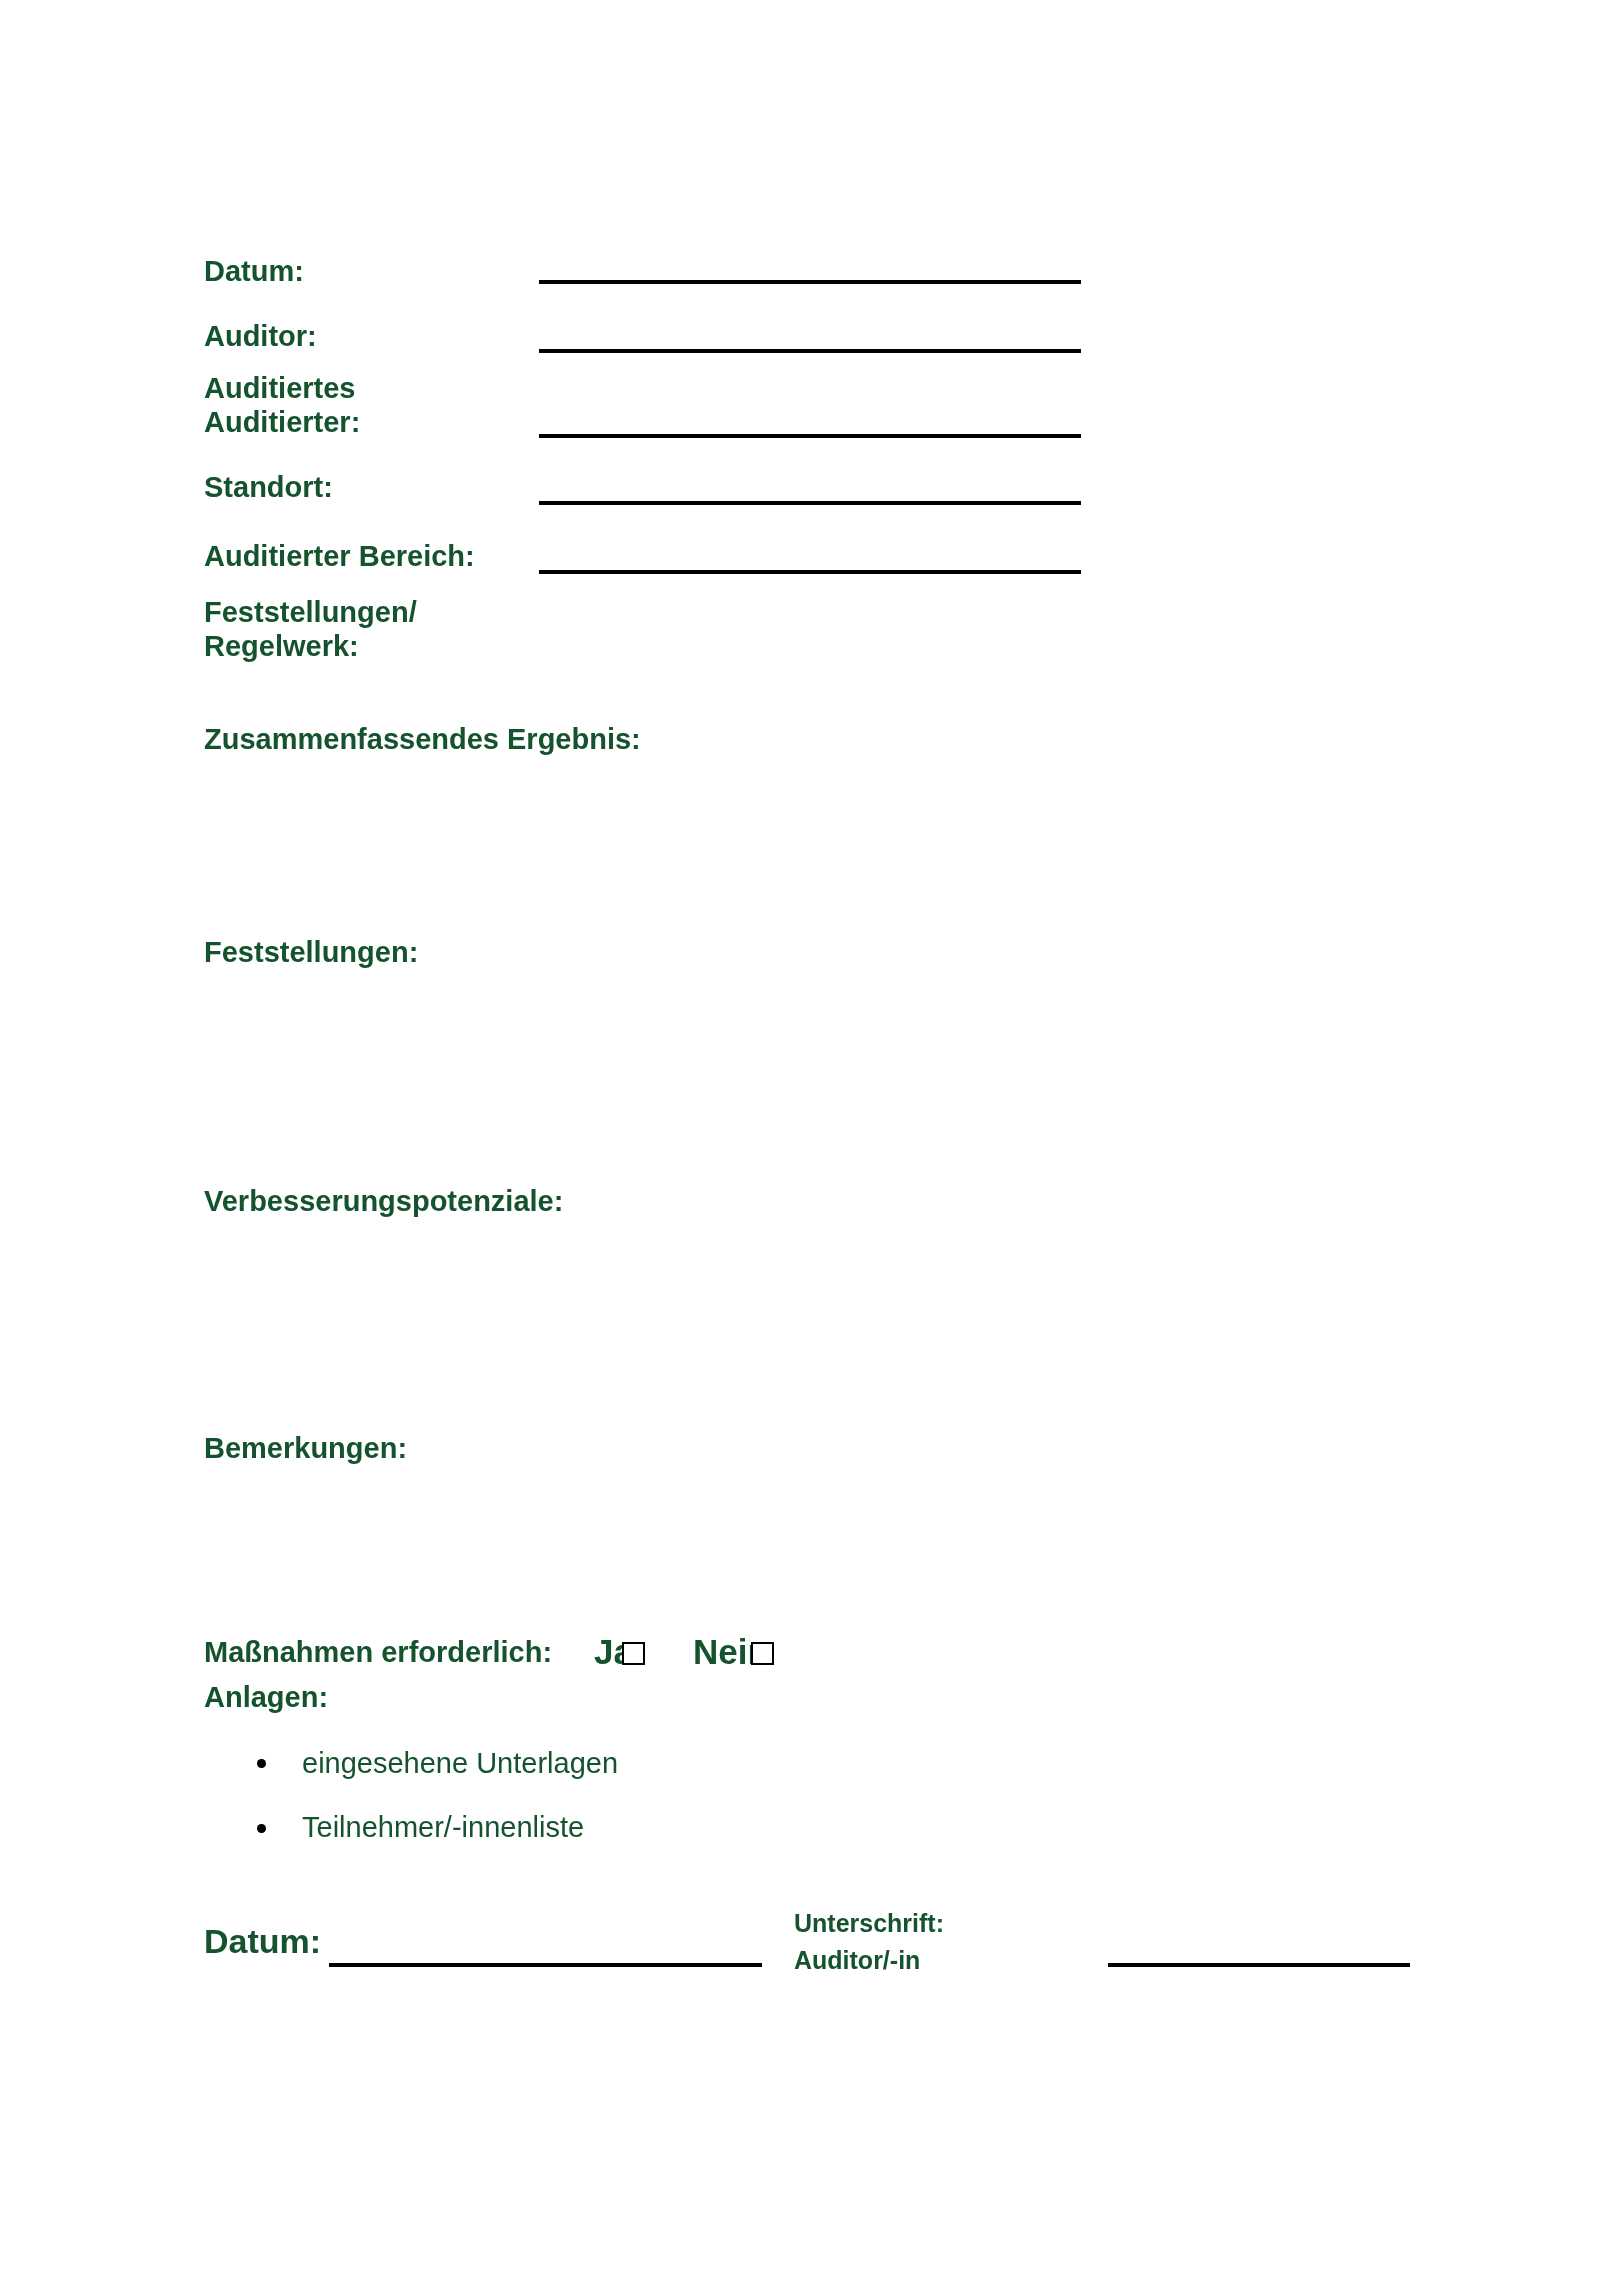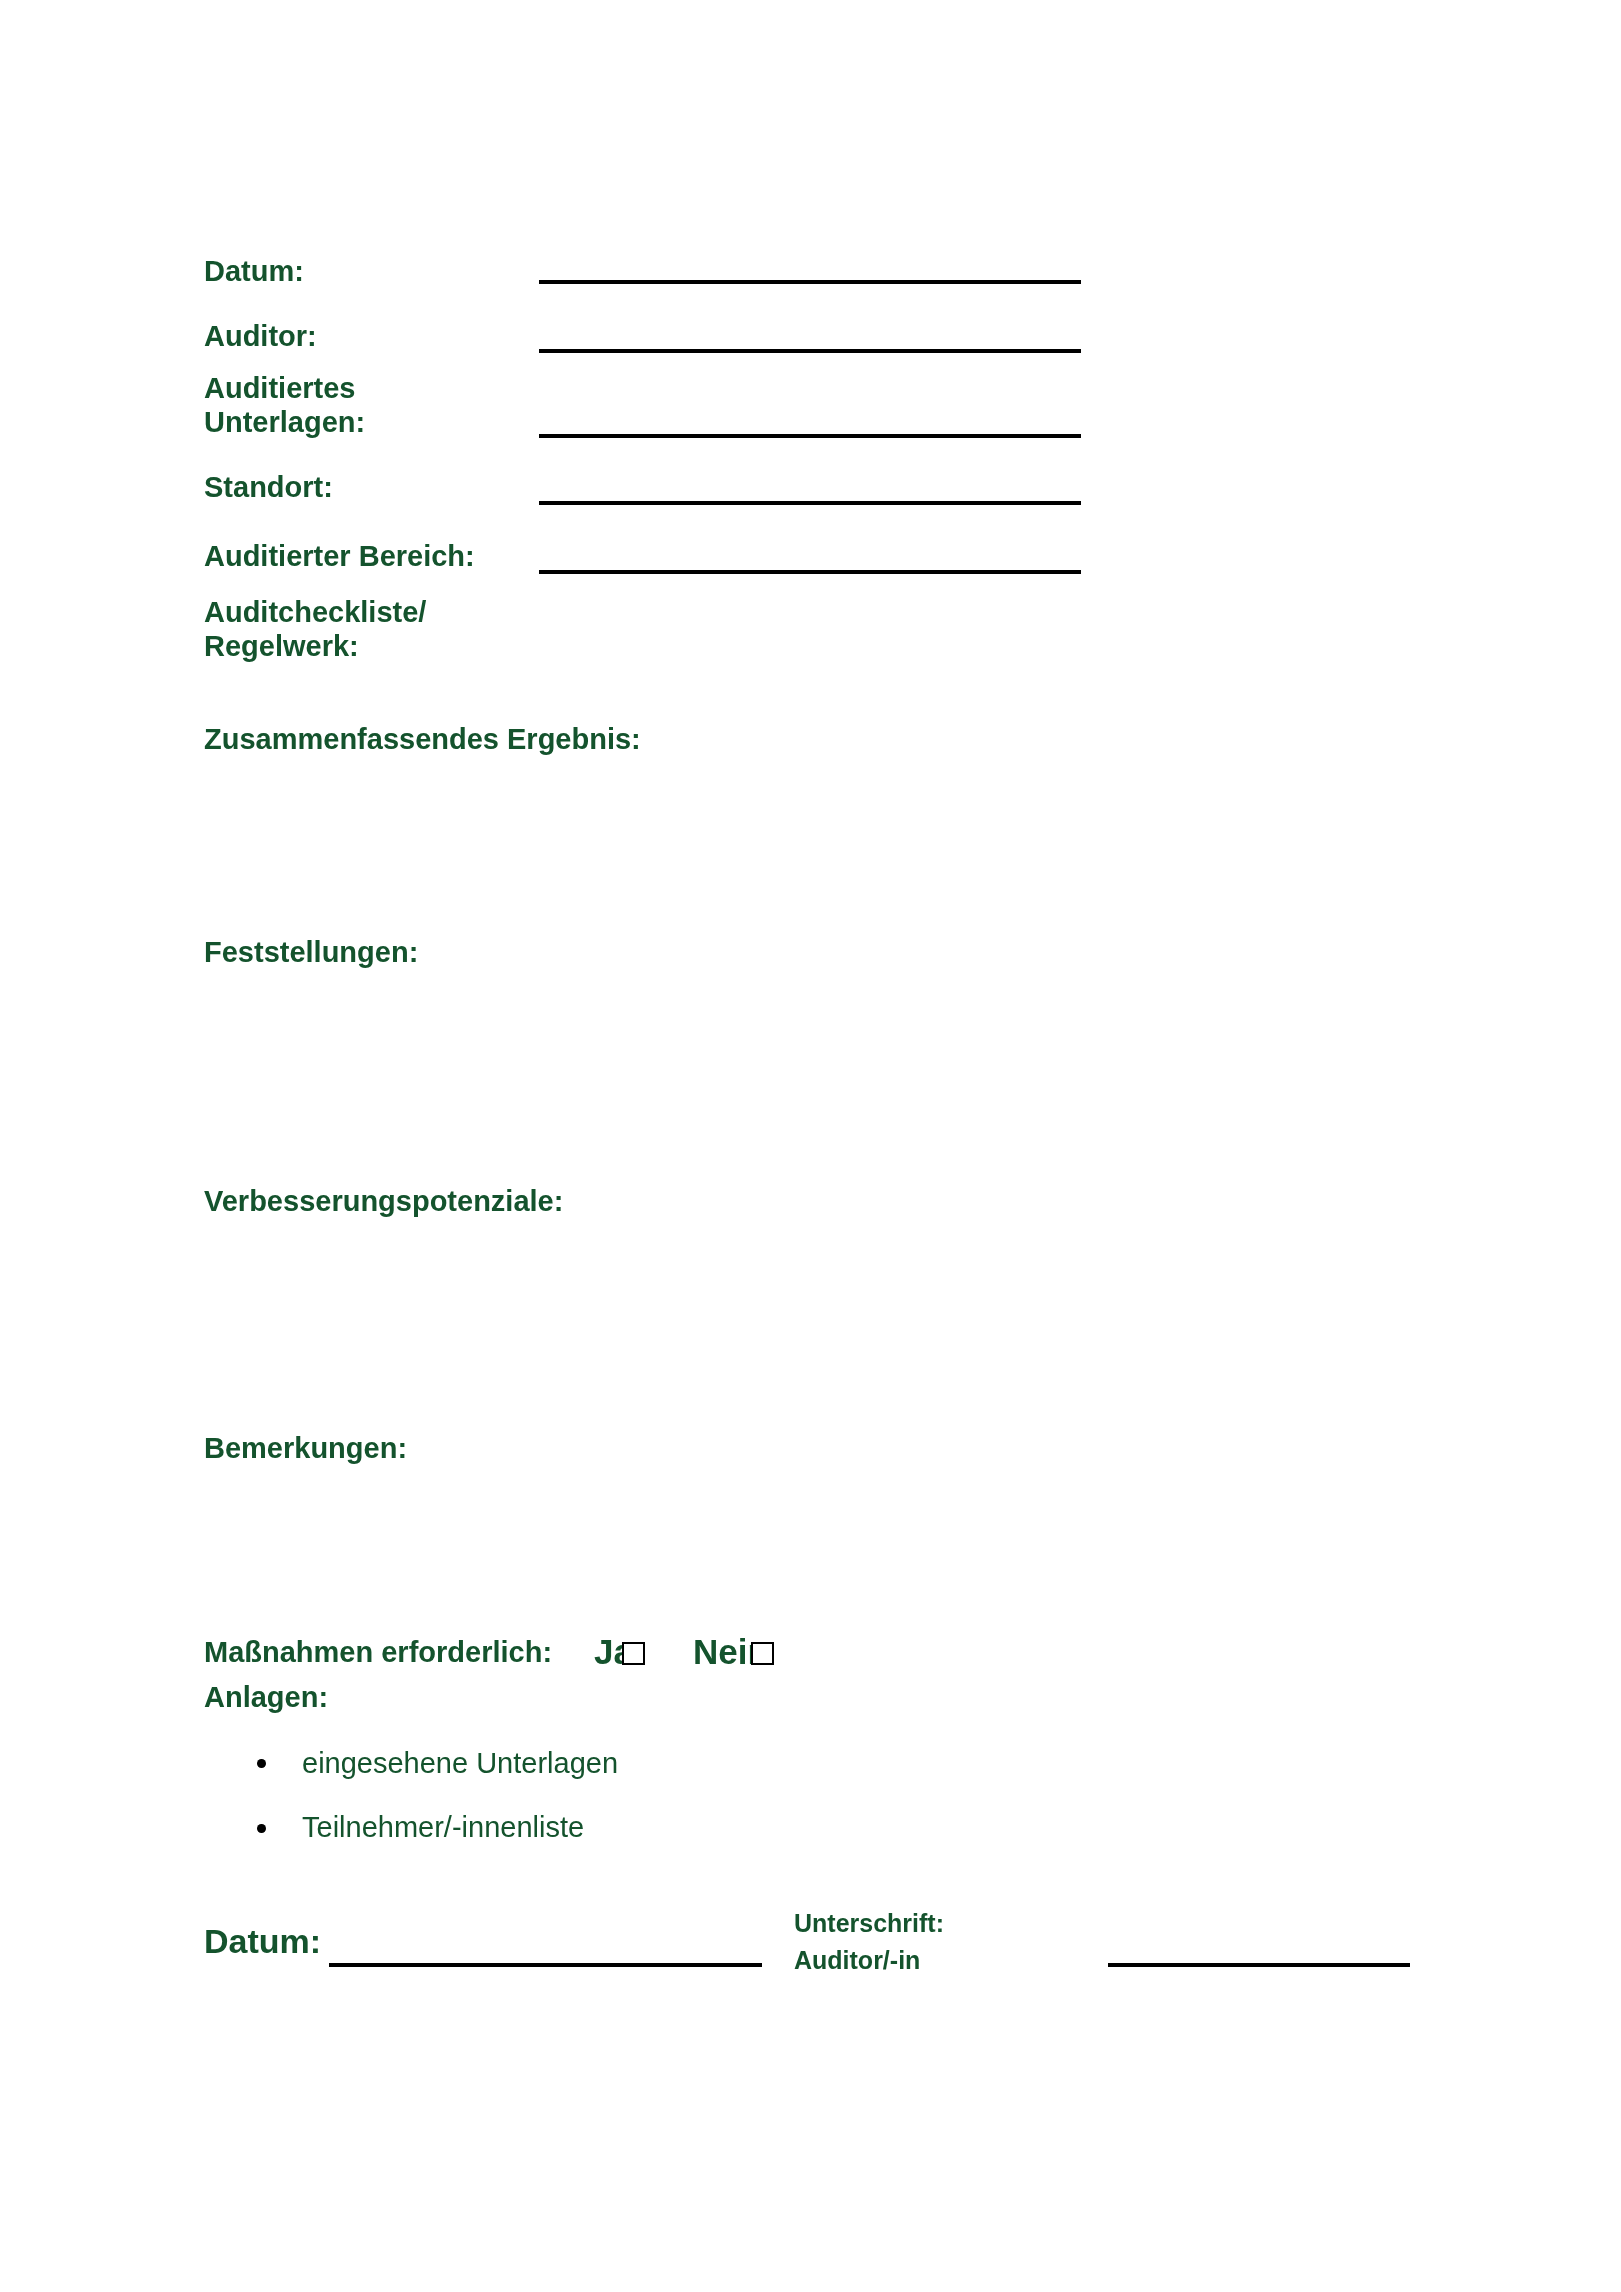--- a/index.html
+++ b/index.html
@@ -80,32 +80,32 @@
 <div class="page">
 
   <div class="lbl" style="top:254px">Datum:</div>
   <div class="fill-line top-line" style="top:280px"></div>
 
   <div class="lbl" style="top:319px">Auditor:</div>
   <div class="fill-line top-line" style="top:349px"></div>
 
   <div class="lbl" style="top:371px">
     <span>Auditiertes</span>
-    <span>Unterlagen:</span>
+    <span>Auditierter:</span>
   </div>
   <div class="fill-line top-line" style="top:434px"></div>
 
   <div class="lbl" style="top:470px">Standort:</div>
   <div class="fill-line top-line" style="top:501px"></div>
 
   <div class="lbl" style="top:539px">Auditierter Bereich:</div>
   <div class="fill-line top-line" style="top:570px"></div>
 
   <div class="lbl" style="top:595px">
-    <span>Auditcheckliste/</span>
+    <span>Feststellungen/</span>
     <span>Regelwerk:</span>
   </div>
 
   <div class="lbl" style="top:722px">Zusammenfassendes Ergebnis:</div>
 
   <div class="lbl" style="top:935px">Feststellungen:</div>
 
   <div class="lbl" style="top:1184px">Verbesserungspotenziale:</div>
 
   <div class="lbl" style="top:1431px">Bemerkungen:</div>

